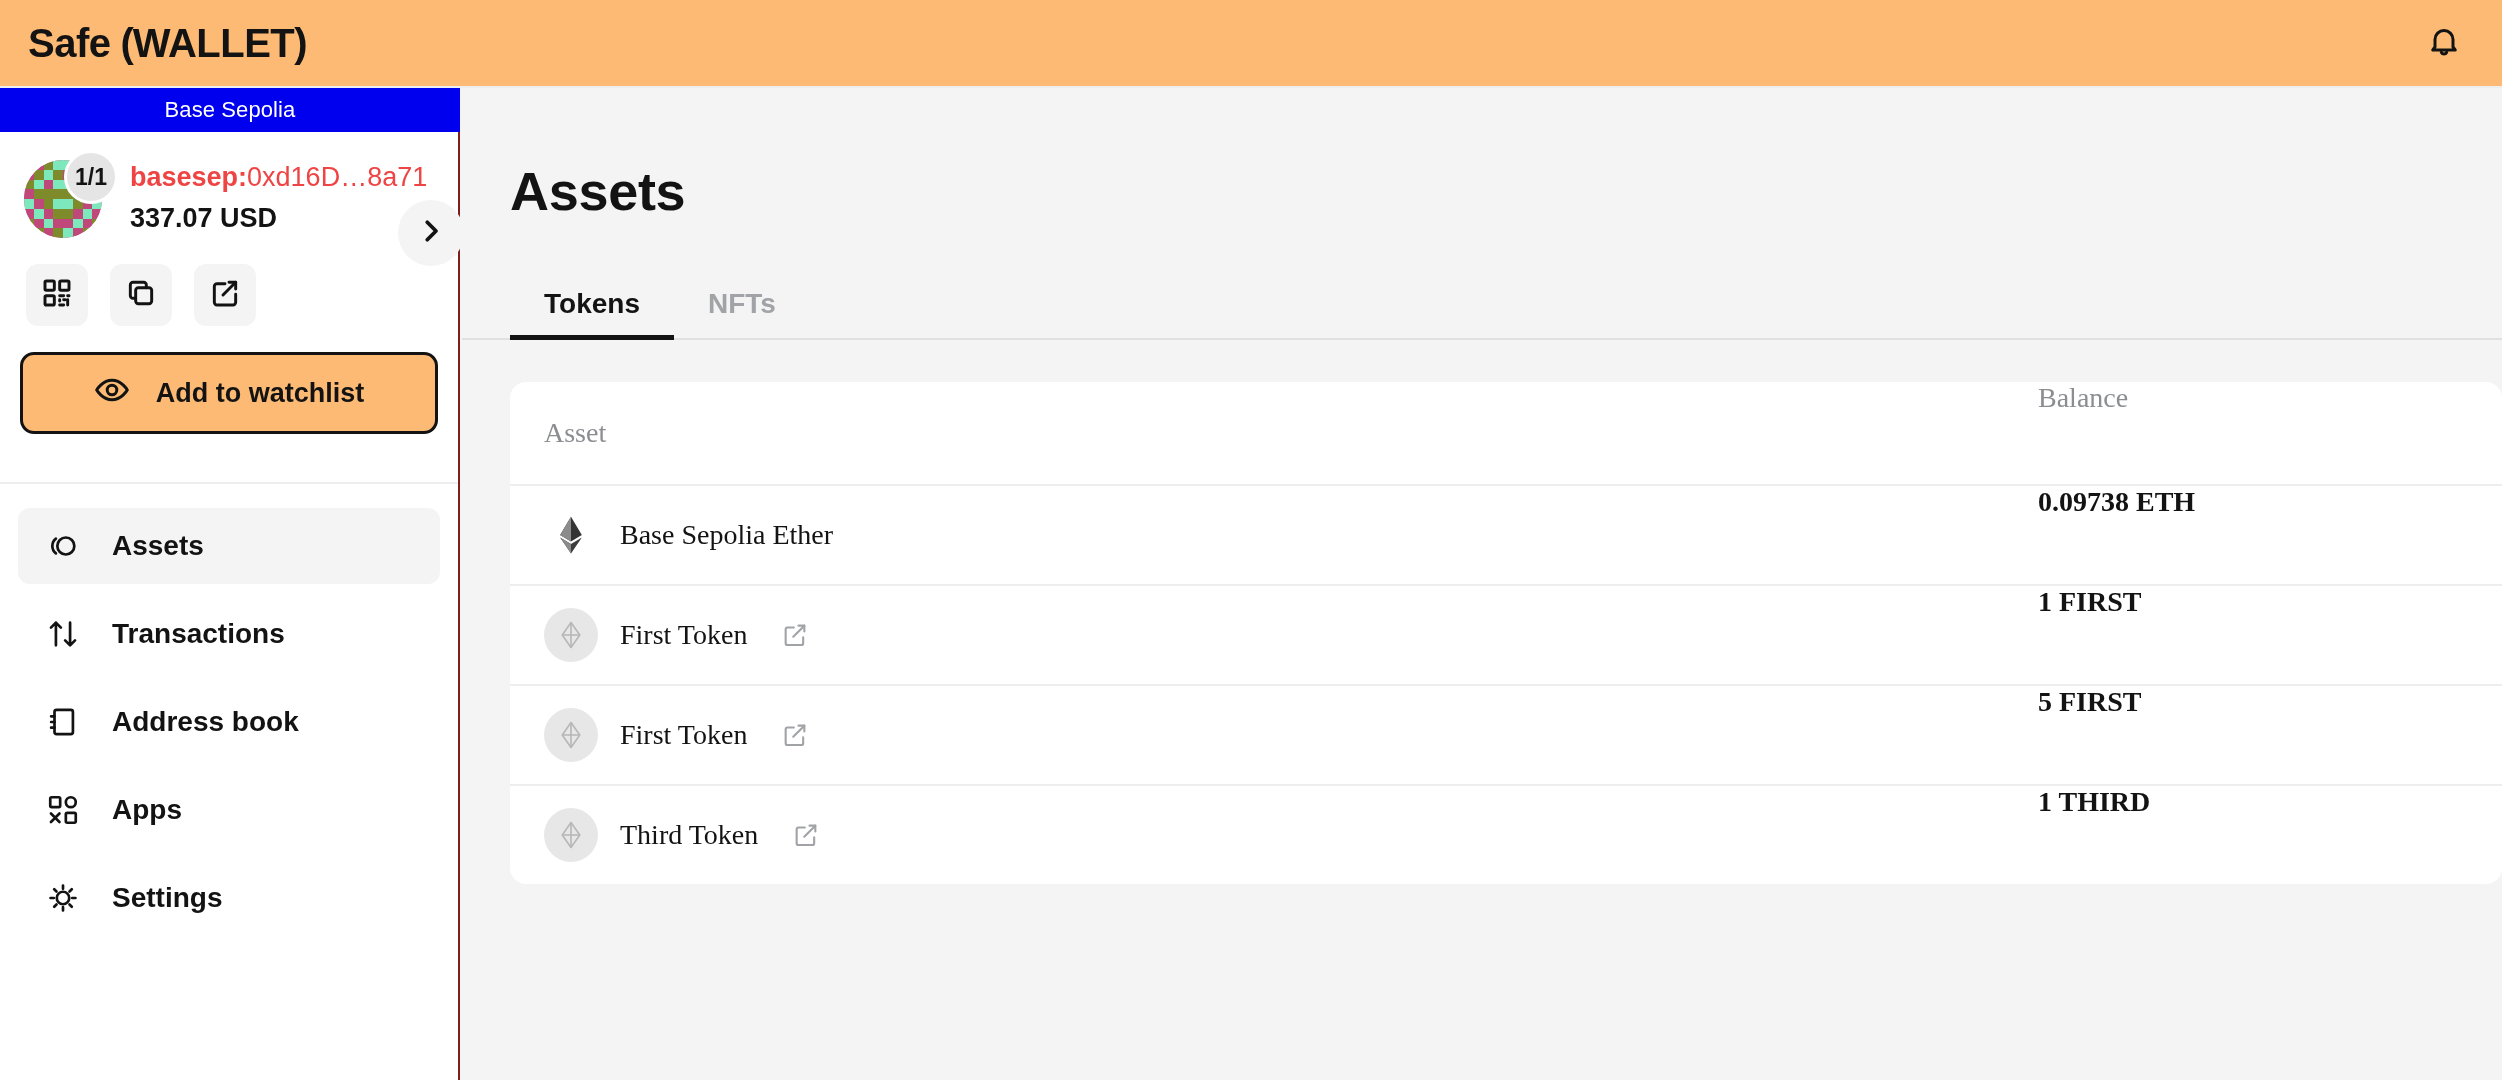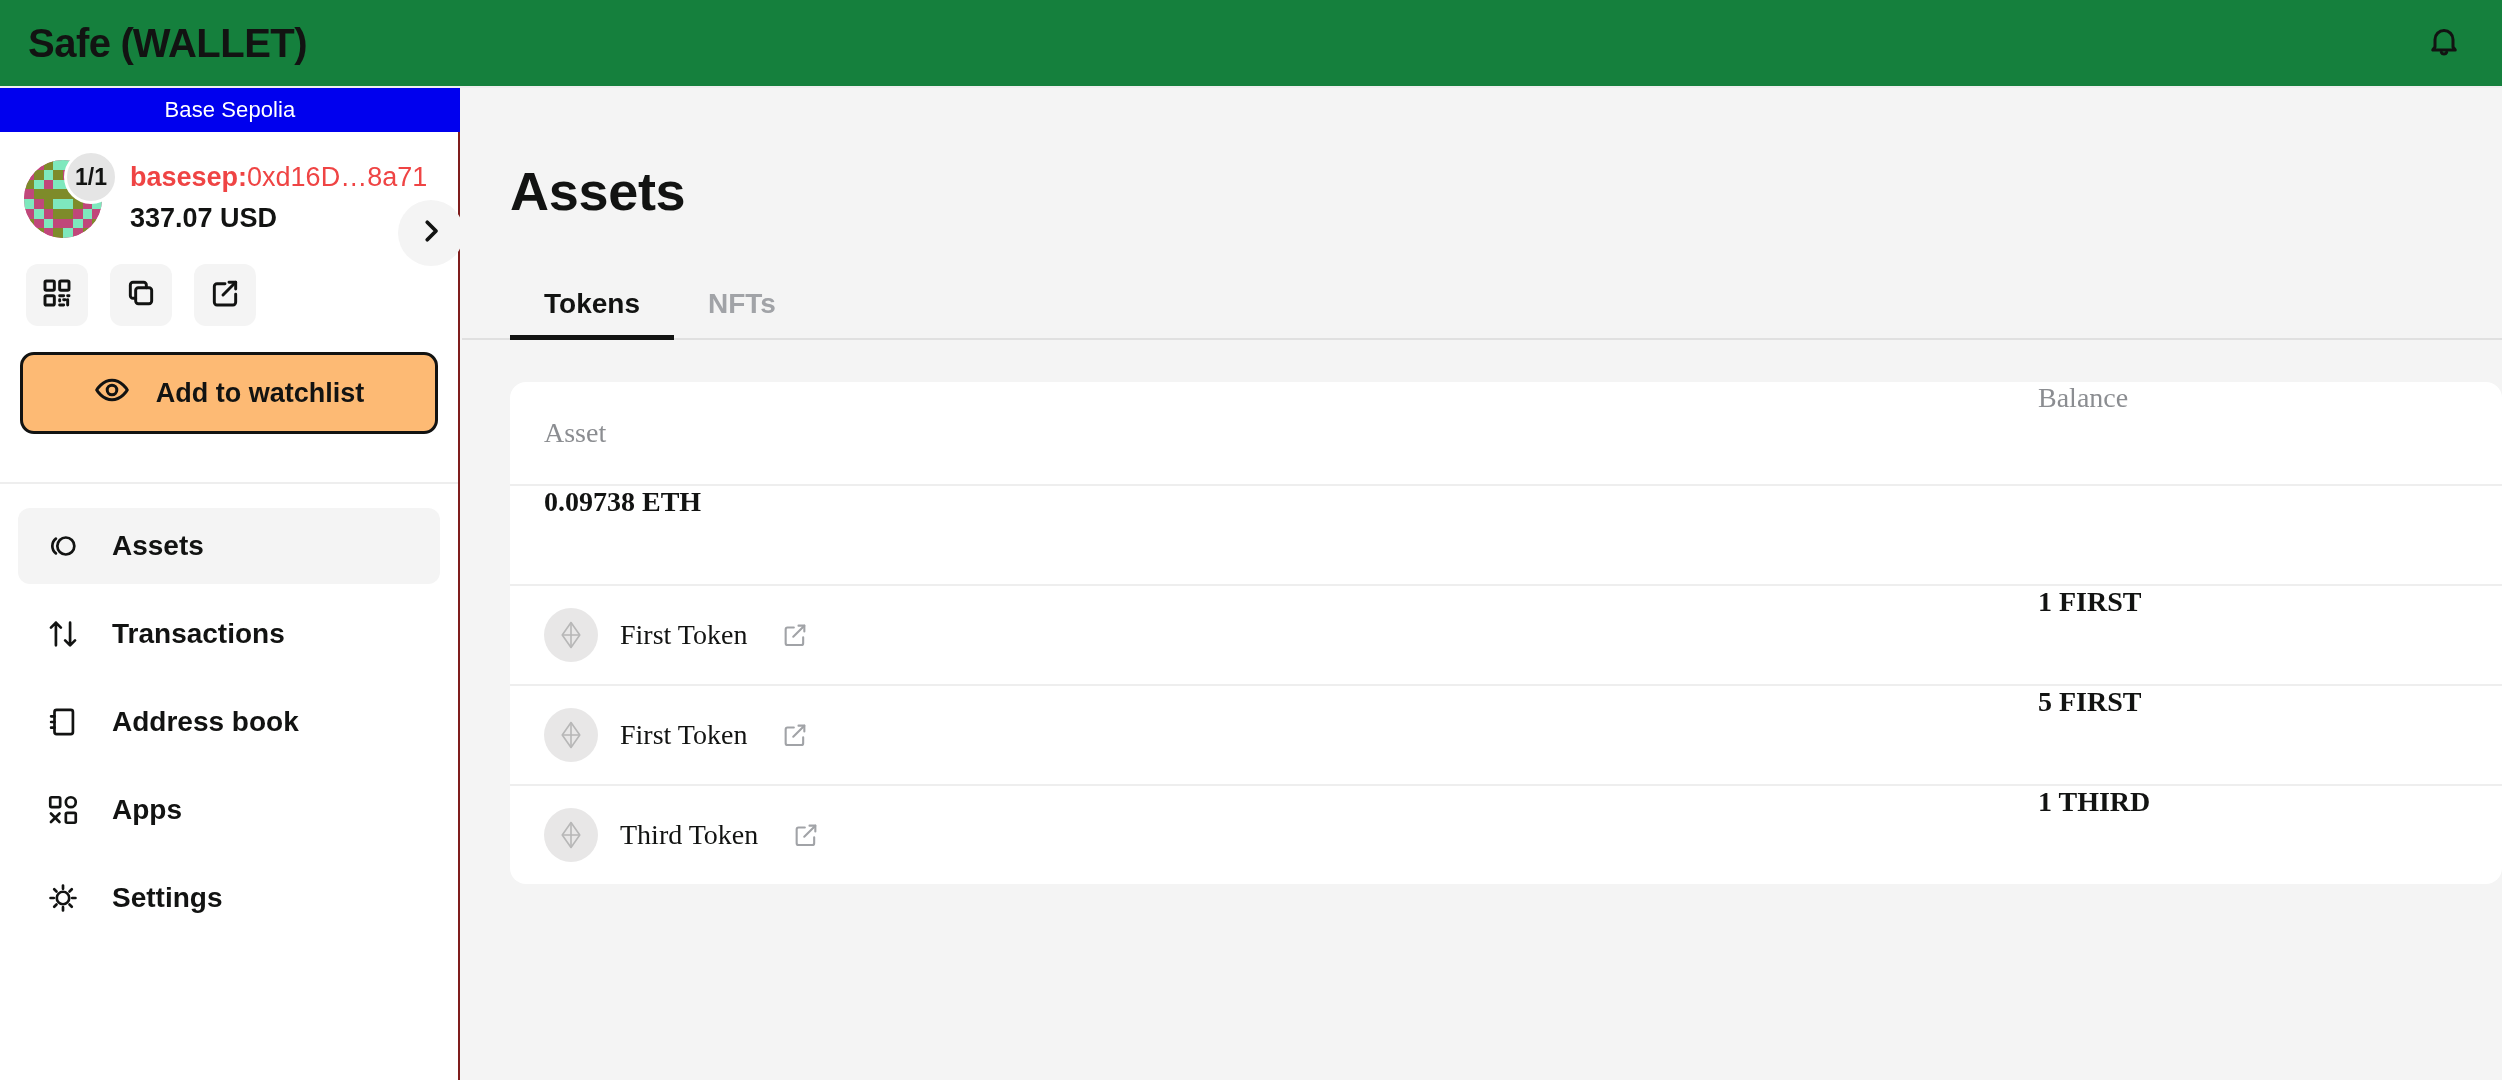--- a/index.html
+++ b/index.html
@@ -18,21 +18,21 @@
     height: 1080px;
     background: #f4f4f4;
   }
 
   
   .topbar {
     position: absolute;
     left: 0; top: 0;
     width: 2502px;
     height: 88px;
-    background: #15803d;
+    background: #fdba74;
     border-bottom: 2px solid #eeeeee;
     display: flex;
     align-items: center;
     justify-content: space-between;
   }
   .brand {
     display: flex;
     align-items: center;
     padding-left: 28px;
     font-size: 40px;
@@ -536,20 +536,31 @@
       <div class="table-row head">
         <div class="col-asset">
           <span class="th">Asset</span>
         </div>
         <div class="col-balance">
           <span class="th">Balance</span>
         </div>
       </div>
 
       <div class="table-row">
+        <div class="col-asset">
+          <span class="token-logo eth">
+            <svg width="42" height="42" viewBox="0 0 24 24">
+              <path d="M12 1.5L5.8 12 12 15.7 18.2 12z" fill="#343434"></path>
+              <path d="M12 1.5L5.8 12 12 15.7z" fill="#8c8c8c"></path>
+              <path d="M12 17.1l-6.2-3.7L12 22.5l6.2-9.1z" fill="#3c3c3b"></path>
+              <path d="M12 17.1l-6.2-3.7L12 22.5z" fill="#8c8c8c"></path>
+            </svg>
+          </span>
+          <span class="asset-name">Base Sepolia Ether</span>
+        </div>
         <div class="col-balance">
           <span class="balance-val">0.09738 ETH</span>
         </div>
       </div>
 
       <div class="table-row">
         <div class="col-asset">
           <span class="token-logo">
             <svg width="30" height="30" viewBox="0 0 24 24" fill="none" stroke="#b7b7b7" stroke-width="1.3" stroke-linejoin="round">
               <path d="M12 2L5 12l7 10 7-10z"></path>

